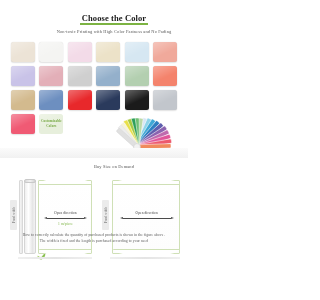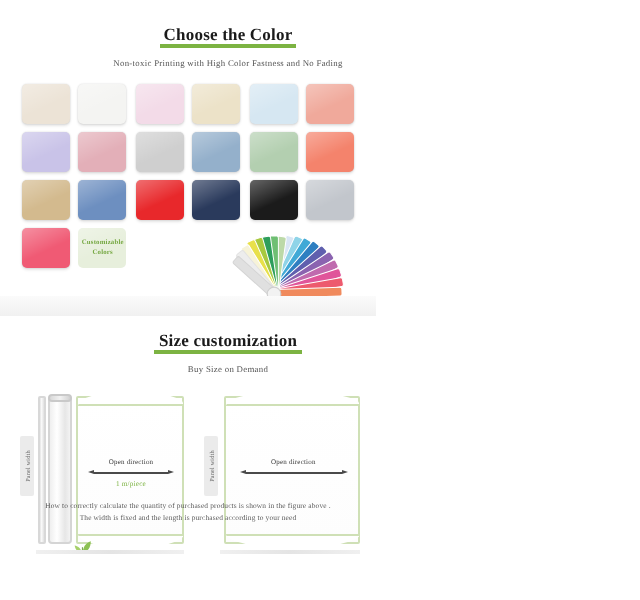--- a/index.html
+++ b/index.html
@@ -268,21 +268,20 @@
         </g>
       </svg>
     </div>
   </section>
 
   <div class="band"></div>
 
   <section id="size-section">
 
     <div class="sec-head">
-      <div class="sec-title">Size customization</div>
       <div class="sec-sub">Buy Size on Demand</div>
     </div>
 
     <div class="diagrams">
 
       <div class="diagram left">
         <div class="panel-width-label">
           <span>Panel width</span>
         </div>
         <div class="rail"></div>

